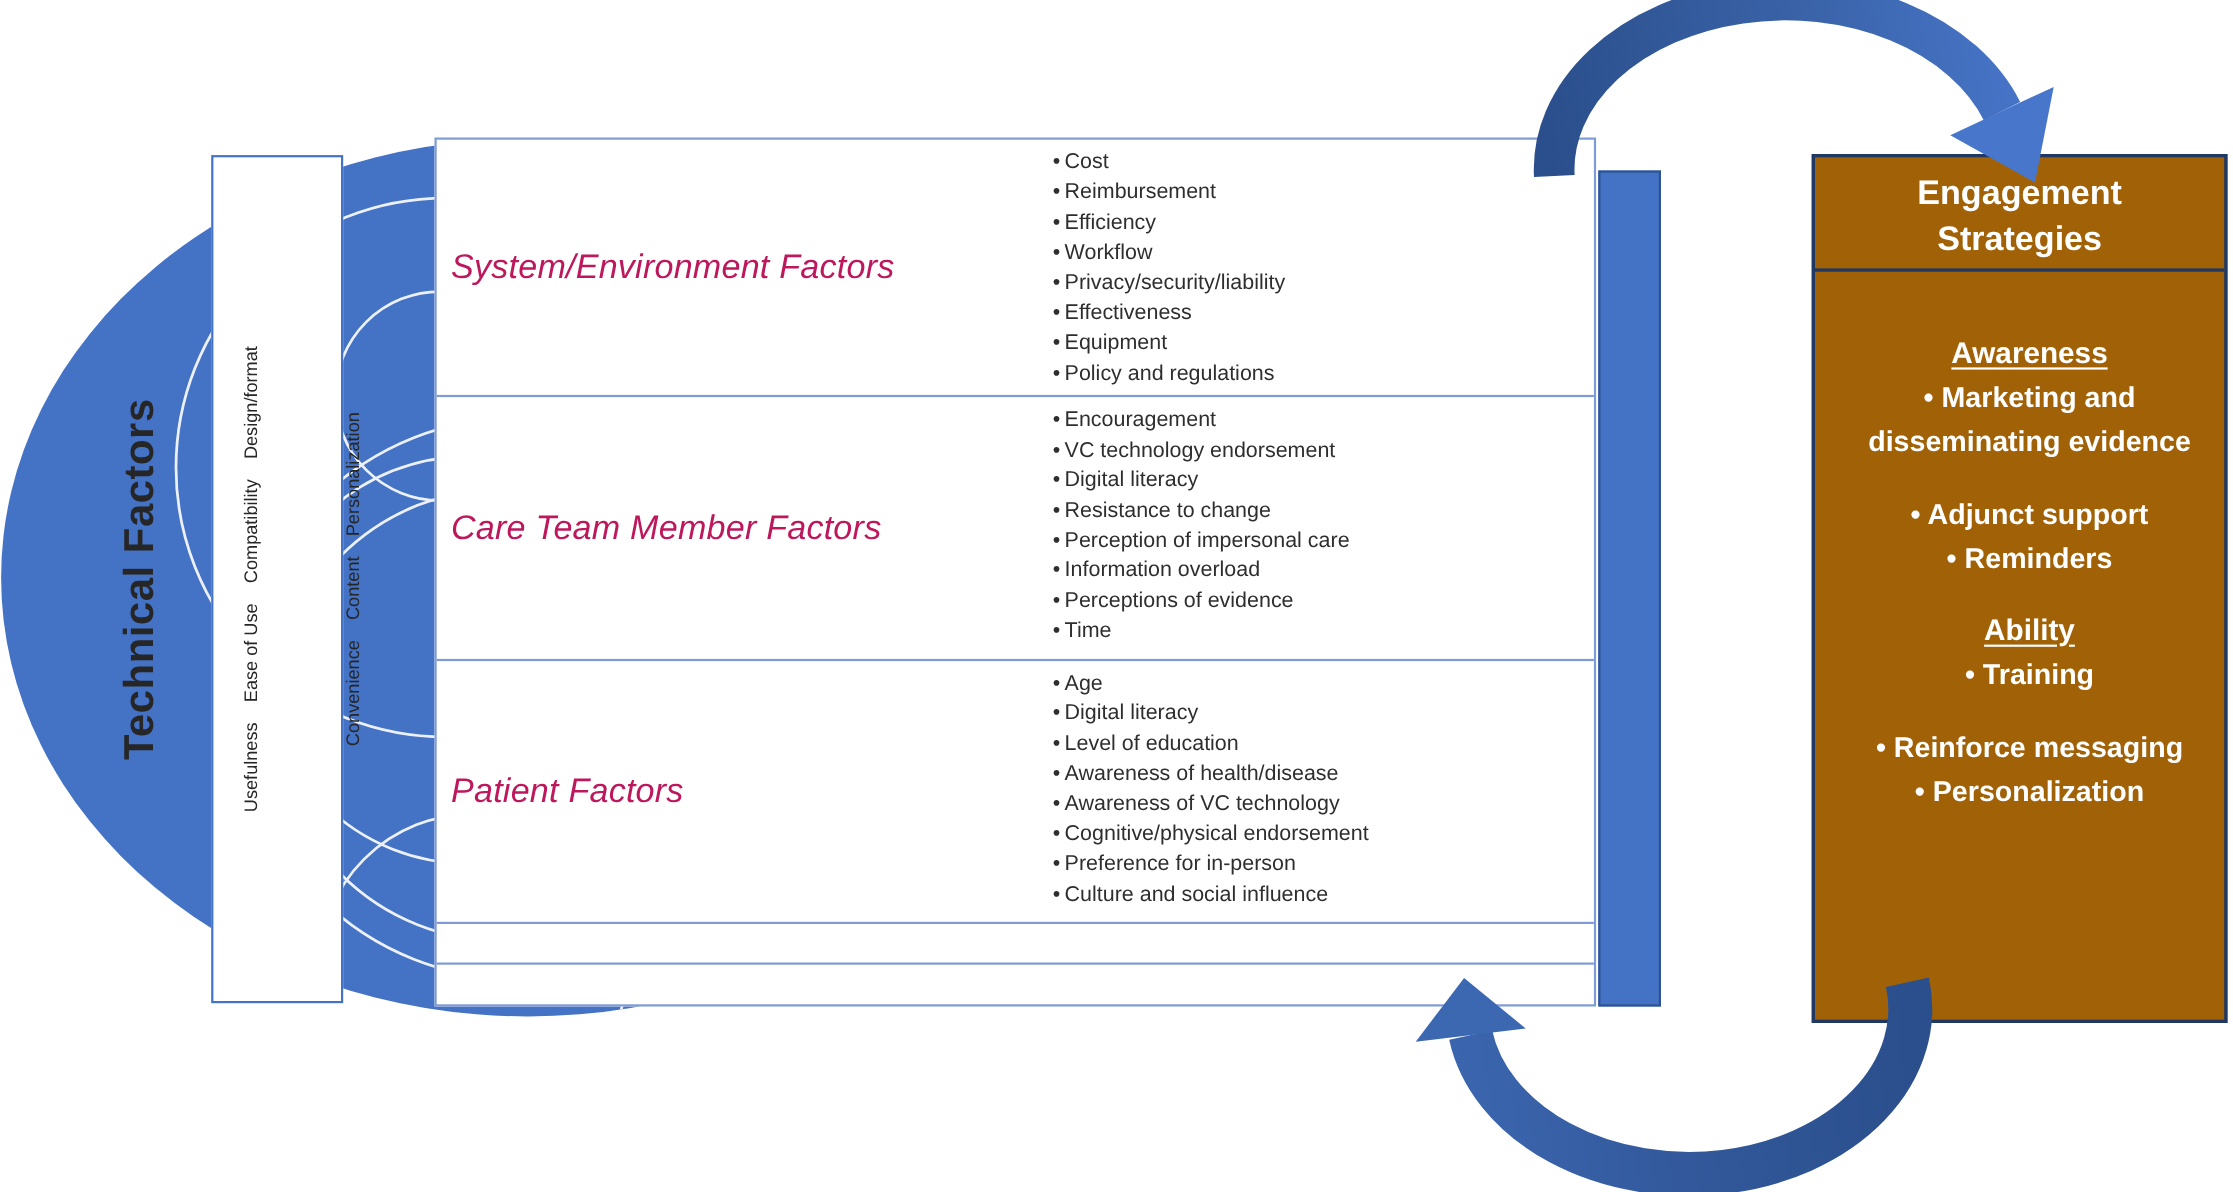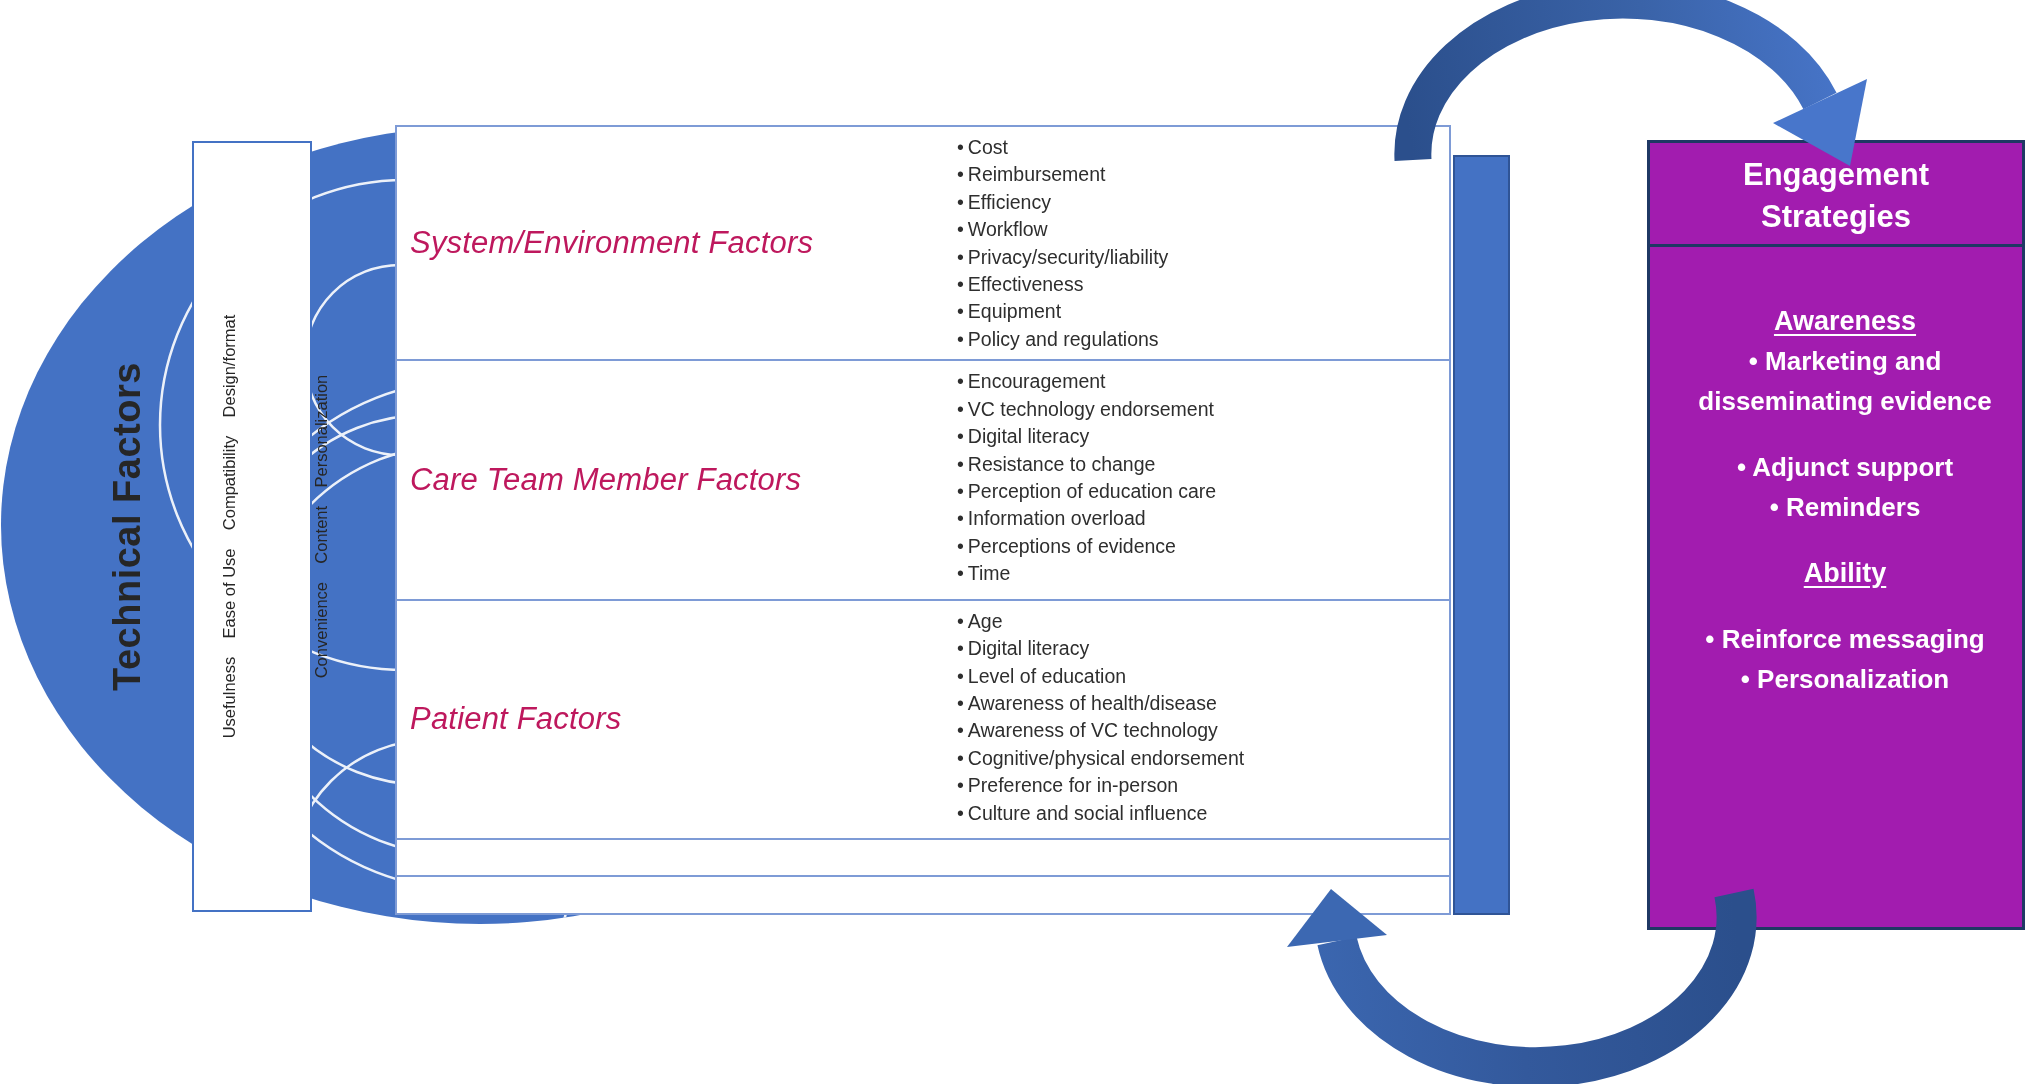--- a/index.html
+++ b/index.html
@@ -47,21 +47,21 @@
 
   
   .mid-bar{
     position:absolute;left:1453px;top:155px;width:57px;height:760px;
     background:#4472C4;border:2px solid #2F5496;box-sizing:border-box;z-index:2;
   }
 
   
   .eng-box{
     position:absolute;left:1647px;top:140px;width:378px;height:790px;
-    background:#a21caf;border:3px solid #1F3864;box-sizing:border-box;
+    background:#a16207;border:3px solid #1F3864;box-sizing:border-box;
     z-index:2;color:#ffffff;text-align:center;
   }
   .eng-header{
     height:104px;border-bottom:3px solid #1F3864;box-sizing:border-box;
     display:flex;align-items:center;justify-content:center;
     font-size:31px;font-weight:bold;line-height:1.35;padding:4px 66px 0 66px;
   }
   .eng-body{padding-top:54px;}
   .eng-section{margin-bottom:26px;padding:0 14px;margin-left:18px;}
   .eng-heading{
@@ -119,21 +119,21 @@
         </ul>
     </div>
 
     <div class="frow" style="height: 240px; order: 2;">
       <span class="row-header">Care Team Member Factors</span>
       <ul class="bullets">
           <li>Encouragement</li>
           <li>VC technology endorsement</li>
           <li>Digital literacy</li>
           <li>Resistance to change</li>
-          <li>Perception of education care</li>
+          <li>Perception of impersonal care</li>
           <li>Information overload</li>
           <li>Perceptions of evidence</li>
           <li>Time</li>
         </ul>
     </div>
 
     <div class="frow" style="height: 240px; order: 3;">
       <span class="row-header">Patient Factors</span>
       <ul class="bullets">
           <li>Age</li>
@@ -160,20 +160,21 @@
     <div class="eng-item">Marketing and disseminating evidence</div>
         </div>
 
     <div class="eng-section">
     <div class="eng-item">Adjunct support</div>
           <div class="eng-item">Reminders</div>
         </div>
 
     <div class="eng-section">
       <div class="eng-heading">Ability</div>
+    <div class="eng-item">Training</div>
         </div>
 
     <div class="eng-section">
     <div class="eng-item">Reinforce messaging</div>
           <div class="eng-item">Personalization</div>
         </div>
   </div>
   </div>
 
   <svg id="arrow-layer" width="2030" height="1084" viewBox="0 0 2030 1084">

